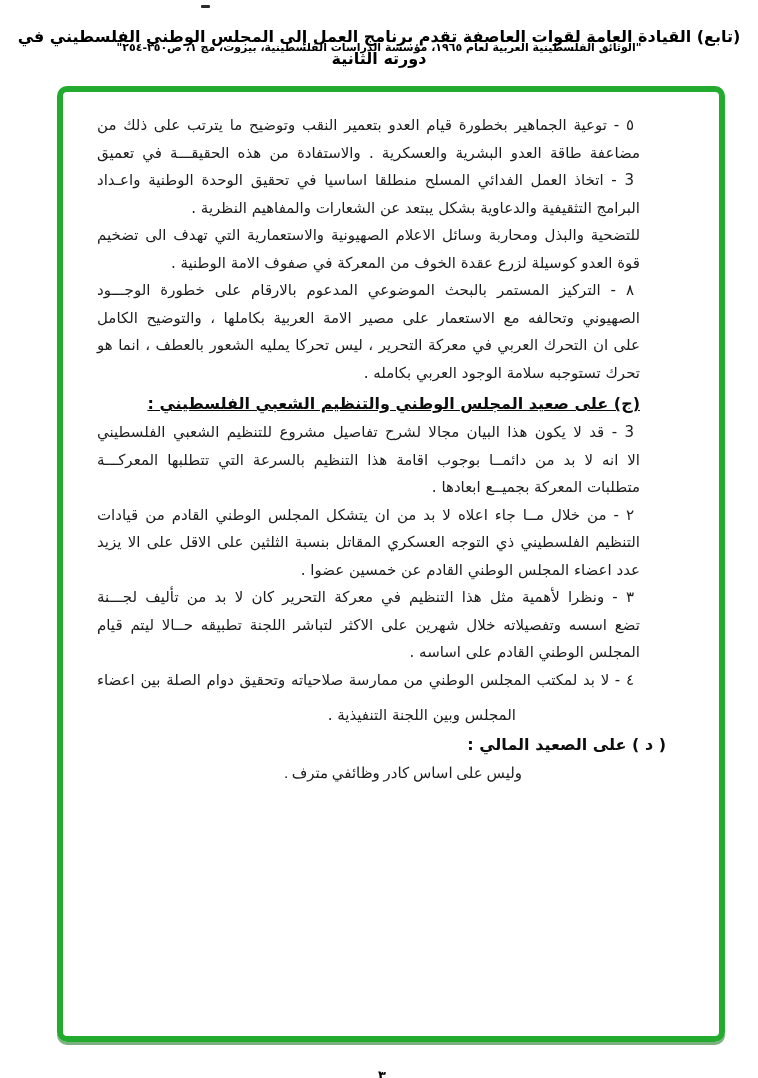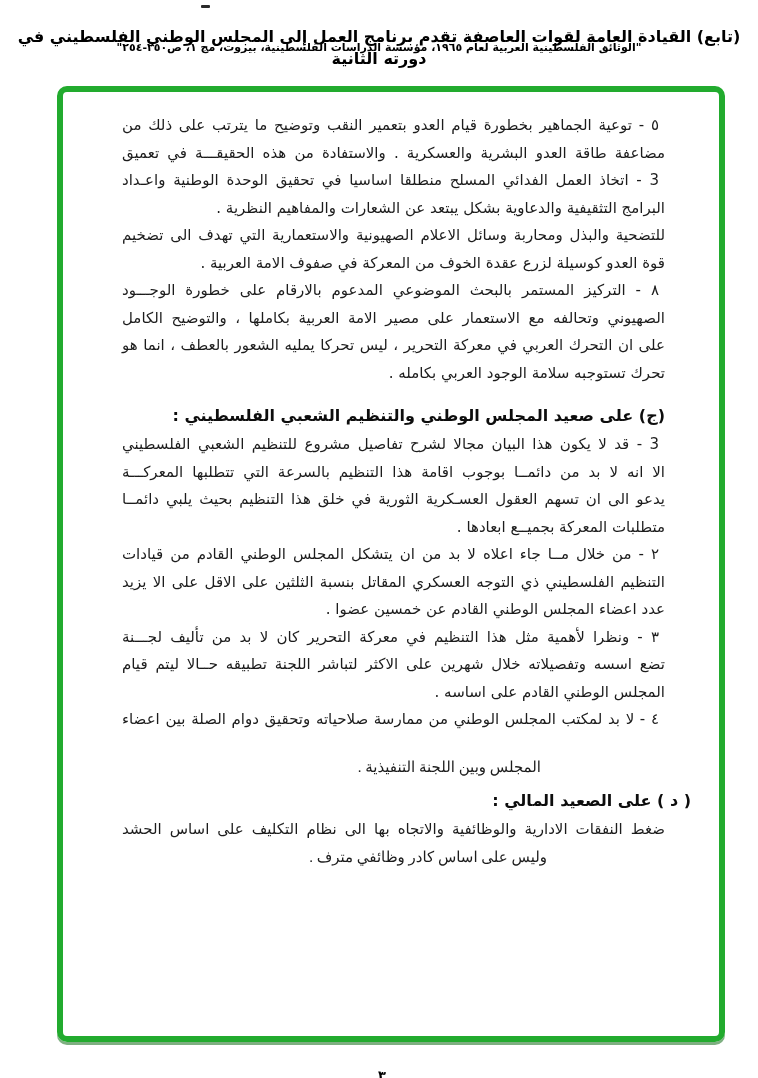--- a/index.html
+++ b/index.html
@@ -37,49 +37,49 @@
     position: absolute;
     left: 57px; top: 86px;
     width: 668px; height: 956px;
     box-sizing: border-box;
     border: 6px solid #22ab2e;
     border-radius: 10px;
     box-shadow: 0 3px 0 0 rgba(20,110,25,0.55);
   }
   .textcol {
     position: absolute;
-    left: 122px; top: 112px;
+    left: 97px; top: 112px;
     width: 543px;
     direction: rtl;
   }
   .line {
     font-size: 15px;
     line-height: 27.5px;
     white-space: nowrap;
     color: #1c1c1c;
   }
   
   .line.j { text-align: justify; text-align-last: justify; white-space: normal; }
   
   .line.end { text-align: right; }
   
   .line.n { padding-right: 6px; box-sizing: border-box; }
   
   .line.ind  { padding-right: 124px; box-sizing: border-box; }
   .line.ind2 { padding-right: 118px; box-sizing: border-box; font-family: Liberation Serif, serif; }
-  .line.gap { margin-top: 20px; font-family: Liberation Serif, serif; }
+  .line.gap { margin-top: 8px; }
   .heading {
     font-size: 16px;
     font-weight: bold;
     line-height: 30px;
     text-align: right;
     color: #0d0d0d;
   }
-  .heading.hj { margin-top: 14px; }
-  .heading.hd { margin-top: 5px; margin-left: -26px; margin-right: -26px; text-align: right; }
+  .heading.hj { margin-top: 2px; text-decoration: underline; }
+  .heading.hd { margin-left: -26px; margin-right: -26px; text-align: right; }
   .page-num {
     position: absolute;
     left: 378px; top: 1068px;
     font-size: 13px;
     font-weight: bold;
     color: #000;
   }
 </style>
 </head>
 <body>
@@ -95,47 +95,45 @@
 
   <div class="textcol">
 
     <div class="line j n">٥ - توعية الجماهير بخطورة قيام العدو بتعمير النقب وتوضيح ما يترتب على ذلك من</div>
     <div class="line j">مضاعفة طاقة العدو البشرية والعسكرية . والاستفادة من هذه الحقيقـــة في تعميق</div>
 
     <div class="line j n">3 - اتخاذ العمل الفدائي المسلح منطلقا اساسيا في تحقيق الوحدة الوطنية واعـداد</div>
     <div class="line end">البرامج التثقيفية والدعاوية بشكل يبتعد عن الشعارات والمفاهيم النظرية .</div>
 
     <div class="line j">للتضحية والبذل ومحاربة وسائل الاعلام الصهيونية والاستعمارية التي تهدف الى تضخيم</div>
-    <div class="line end">قوة العدو كوسيلة لزرع عقدة الخوف من المعركة في صفوف الامة العربية .</div>
+    <div class="line end">قوة العدو كوسيلة لزرع عقدة الخوف من المعركة في صفوف الامة الوطنية .</div>
 
     <div class="line j n">٨ - التركيز المستمر بالبحث الموضوعي المدعوم بالارقام على خطورة الوجـــود</div>
     <div class="line j">الصهيوني وتحالفه مع الاستعمار على مصير الامة العربية بكاملها ، والتوضيح الكامل</div>
     <div class="line j">على ان التحرك العربي في معركة التحرير ، ليس تحركا يمليه الشعور بالعطف ، انما هو</div>
     <div class="line end">تحرك تستوجبه سلامة الوجود العربي بكامله .</div>
 
     <div class="heading hj">(ج) على صعيد المجلس الوطني والتنظيم الشعبي الفلسطيني :</div>
 
     <div class="line j n">3 - قد لا يكون هذا البيان مجالا لشرح تفاصيل مشروع للتنظيم الشعبي الفلسطيني</div>
     <div class="line j">الا انه لا بد من دائمــا بوجوب اقامة هذا التنظيم بالسرعة التي تتطلبها المعركـــة</div>
-    <div class="line j">يدعو الى ان تسهم العقول العسـكرية الثورية في خلق هذا التنظيم بحيث يلبي دائمــا</div>
     <div class="line end">متطلبات المعركة بجميــع ابعادها .</div>
 
     <div class="line j n">٢ - من خلال مــا جاء اعلاه لا بد من ان يتشكل المجلس الوطني القادم من قيادات</div>
     <div class="line j">التنظيم الفلسطيني ذي التوجه العسكري المقاتل بنسبة الثلثين على الاقل على الا يزيد</div>
     <div class="line end">عدد اعضاء المجلس الوطني القادم عن خمسين عضوا .</div>
 
     <div class="line j n">٣ - ونظرا لأهمية مثل هذا التنظيم في معركة التحرير كان لا بد من تأليف لجـــنة</div>
     <div class="line j">تضع اسسه وتفصيلاته خلال شهرين على الاكثر لتباشر اللجنة تطبيقه حــالا ليتم قيام</div>
     <div class="line end">المجلس الوطني القادم على اساسه .</div>
 
     <div class="line j n">٤ - لا بد لمكتب المجلس الوطني من ممارسة صلاحياته وتحقيق دوام الصلة بين اعضاء</div>
     <div class="line end ind gap">المجلس وبين اللجنة التنفيذية .</div>
 
     <div class="heading hd">( د ) على الصعيد المالي :</div>
 
-    <div class="line j">ضغط النفقات الادارية والوظائفية والاتجاه بها الى نظام التكليف على اساس الحشد</div>
     <div class="line end ind2">وليس على اساس كادر وظائفي مترف .</div>
 
   </div>
 
   <div class="page-num">٣</div>
 
 </div>
 
 </body></html>

